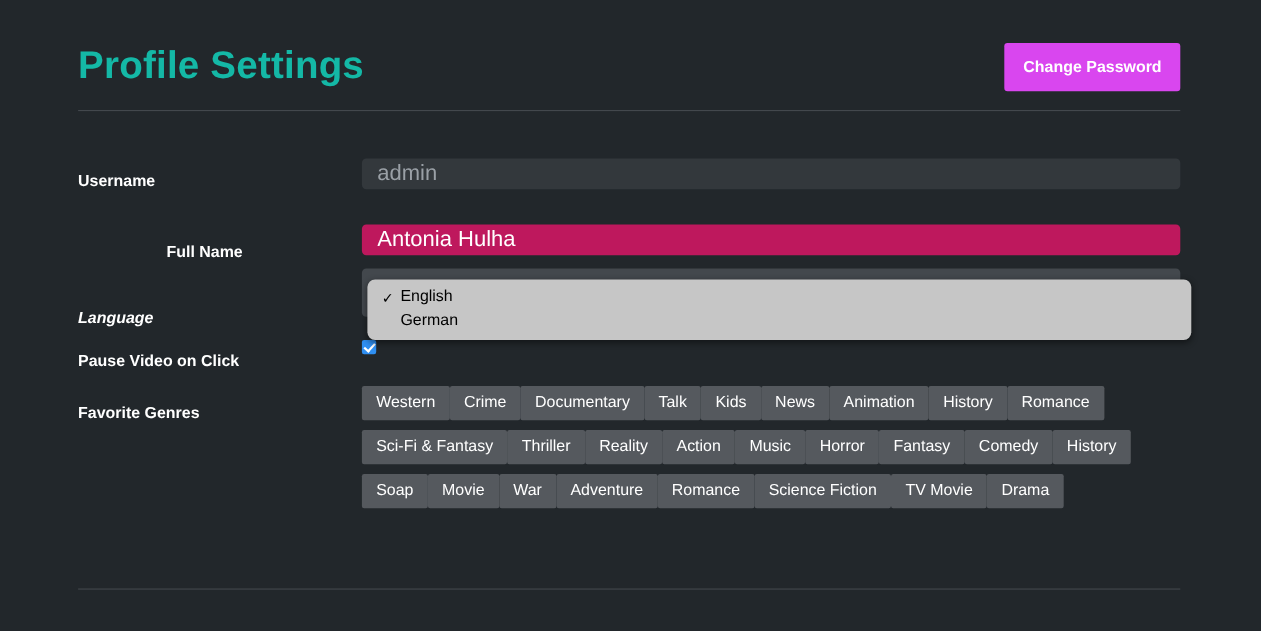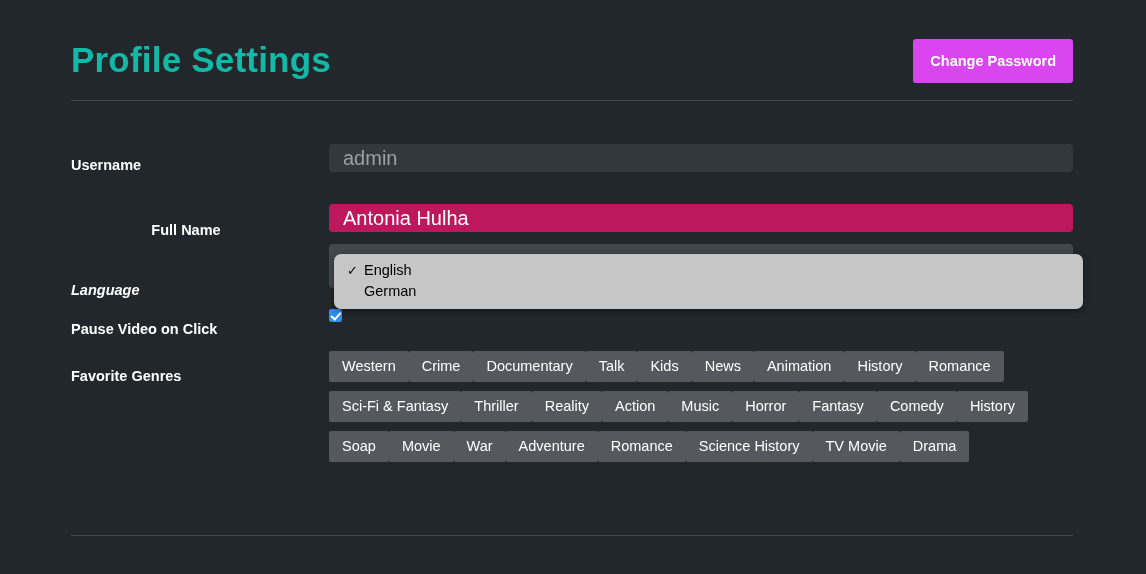--- a/index.html
+++ b/index.html
@@ -336,21 +336,21 @@
             <button class="genre-tag">Music</button>
             <button class="genre-tag">Horror</button>
             <button class="genre-tag">Fantasy</button>
             <button class="genre-tag">Comedy</button>
             <button class="genre-tag">History</button>
             <button class="genre-tag">Soap</button>
             <button class="genre-tag">Movie</button>
             <button class="genre-tag">War</button>
             <button class="genre-tag">Adventure</button>
             <button class="genre-tag">Romance</button>
-            <button class="genre-tag">Science History</button>
+            <button class="genre-tag">Science Fiction</button>
             <button class="genre-tag">TV Movie</button>
             <button class="genre-tag">Drama</button>
           </div>
       </div>
     </div>
 
   </div>
 
   <div class="divider bottom"></div>
 

